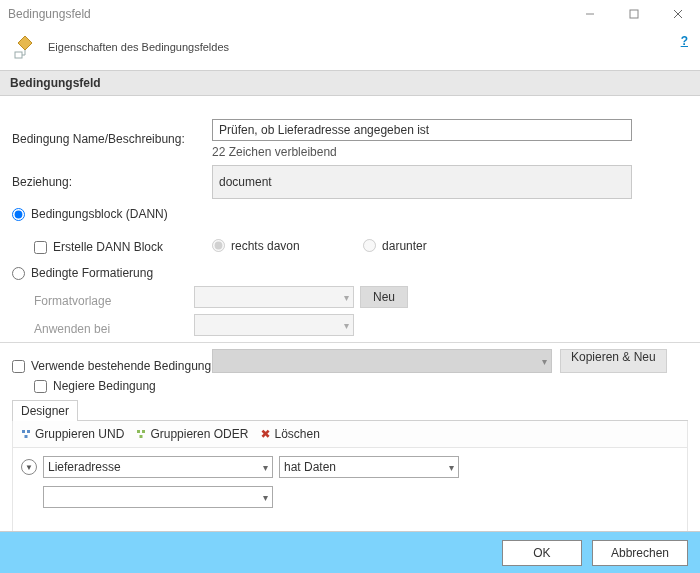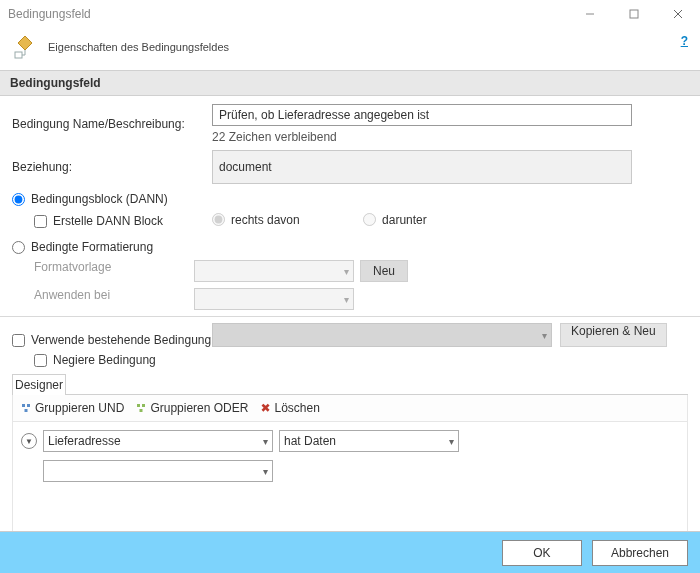--- a/index.html
+++ b/index.html
@@ -16,61 +16,61 @@
     .header { display:flex; align-items:center; padding:6px 12px 10px 12px; position:relative; }
     .header .icon-box { width:26px; height:26px; margin-right:10px; position:relative; }
     .header h1 { font-size:11px; font-weight:400; color:#444; }
     .help-icon { position:absolute; right:12px; top:6px; color:#0a84c9; font-weight:bold; cursor:pointer; text-decoration:underline; }
 
     
     .section-bar { background:#e8e8e8; border-top:1px solid #d0d0d0; border-bottom:1px solid #d0d0d0; padding:5px 10px; font-weight:600; font-size:12px; color:#333; }
 
     .body { padding:8px 12px 4px 12px; }
 
-    .row { display:flex; align-items:center; margin-bottom:6px; min-height:22px; }
+    .row { display:flex; align-items:center; margin-bottom:6px; min-height:22px;margin-top:15px; }
     .label-col { width:200px; flex:none; color:#333; }
     .val-col { flex:1; }
 
     input[type=text].txt { width:420px; height:22px; border:1px solid #999; padding:2px 6px; font-size:12px; }
     .hint { color:#555; margin-top:4px; }
 
     .ro-field { width:420px; height:22px; border:1px solid #c9c9c9; background:#f1f1f1; padding:16px 6px; display:flex; align-items:center; color:#555; }
 
     .radio-row { display:flex; align-items:center; margin:8px 0 4px 0; }
     .radio-row input[type=radio] { margin-right:6px; }
     .radio-row.disabled, .disabled { color:#9a9a9a; }
 
     .sub-check { display:flex; align-items:center; margin-left:22px; }
     .sub-check input[type=checkbox]{ margin-right:6px; }
 
     .inline-radio { display:inline-flex; align-items:center; margin-right:60px; color:#9a9a9a; }
     .inline-radio input[type=radio]{ margin-right:6px; }
 
-    .fmt-row { display:flex; align-items:flex-start; margin:6px 0; }
+    .fmt-row { display:flex; align-items:flex-end; margin:6px 0; }
     .fmt-row .flabel { width:160px; margin-left:22px; color:#9a9a9a; }
     .dd-dis { width:160px; height:22px; border:1px solid #cfcfcf; background:#f4f4f4; display:flex; align-items:center; justify-content:flex-end; padding:0 4px; margin-right:6px; }
     .dd-dis .caret { color:#aaa; font-size:10px; }
 
     .btn-dis { height:22px; padding:2px 12px; background:#dcdcdc; border:1px solid #cfcfcf; color:#888; display:flex; align-items:center; }
 
     hr.sep { border:none; border-top:1px solid #d9d9d9; margin:6px -12px; }
 
     .exist-row { display:flex; align-items:flex-end; margin:6px 0; }
     .exist-row .chk { display:flex; align-items:center; width:200px; }
     .exist-row .chk input{ margin-right:6px; }
     .exist-dd { flex:1; max-width:340px; height:24px; border:1px solid #c7c7c7; background:#d6d6d6; display:flex; align-items:center; justify-content:flex-end; padding:0 4px; margin-right:8px; }
     .exist-dd .caret { color:#888; font-size:10px; }
     .copy-btn { height:24px; padding:0 10px; background:#e6e6e6; border:1px solid #d0d0d0; color:#9a9a9a; }
 
     .negate { margin:6px 0 6px 22px; display:flex; align-items:center; }
     .negate input{ margin-right:6px; }
 
     
     .tabstrip { border-bottom:1px solid #d0d0d0; display:flex; }
-    .tab { border:1px solid #d0d0d0; border-bottom:none; background:#fff; padding:3px 2px; font-size:12px; position:relative; top:1px;text-align:right; }
+    .tab { border:1px solid #d0d0d0; border-bottom:none; background:#fff; padding:3px 8px; font-size:12px; position:relative; top:1px;text-align:right; }
 
     .toolbar { display:flex; align-items:center; gap:12px; padding:6px 8px; border-bottom:1px solid #e6e6e6; background:#fdfdfd; }
     .toolbar .tbtn { display:flex; align-items:center; gap:4px; color:#444; cursor:pointer; }
     .toolbar .tbtn .tico { width:10px; height:10px; display:block; }
     .toolbar .del-ico { color:#c0392b; }
 
     .designer-body { padding:8px; }
     .drow { display:flex; align-items:center; gap:6px; margin-bottom:8px; }
     .collapse-circle { width:16px; height:16px; border:1px solid #888; border-radius:50%; display:flex; align-items:center; justify-content:center; cursor:pointer; font-size:8px; color:#555; }
     select.sel, .sel-like { height:22px; border:1px solid #aaa; background:#fff; font-size:12px; padding:0 4px; }

